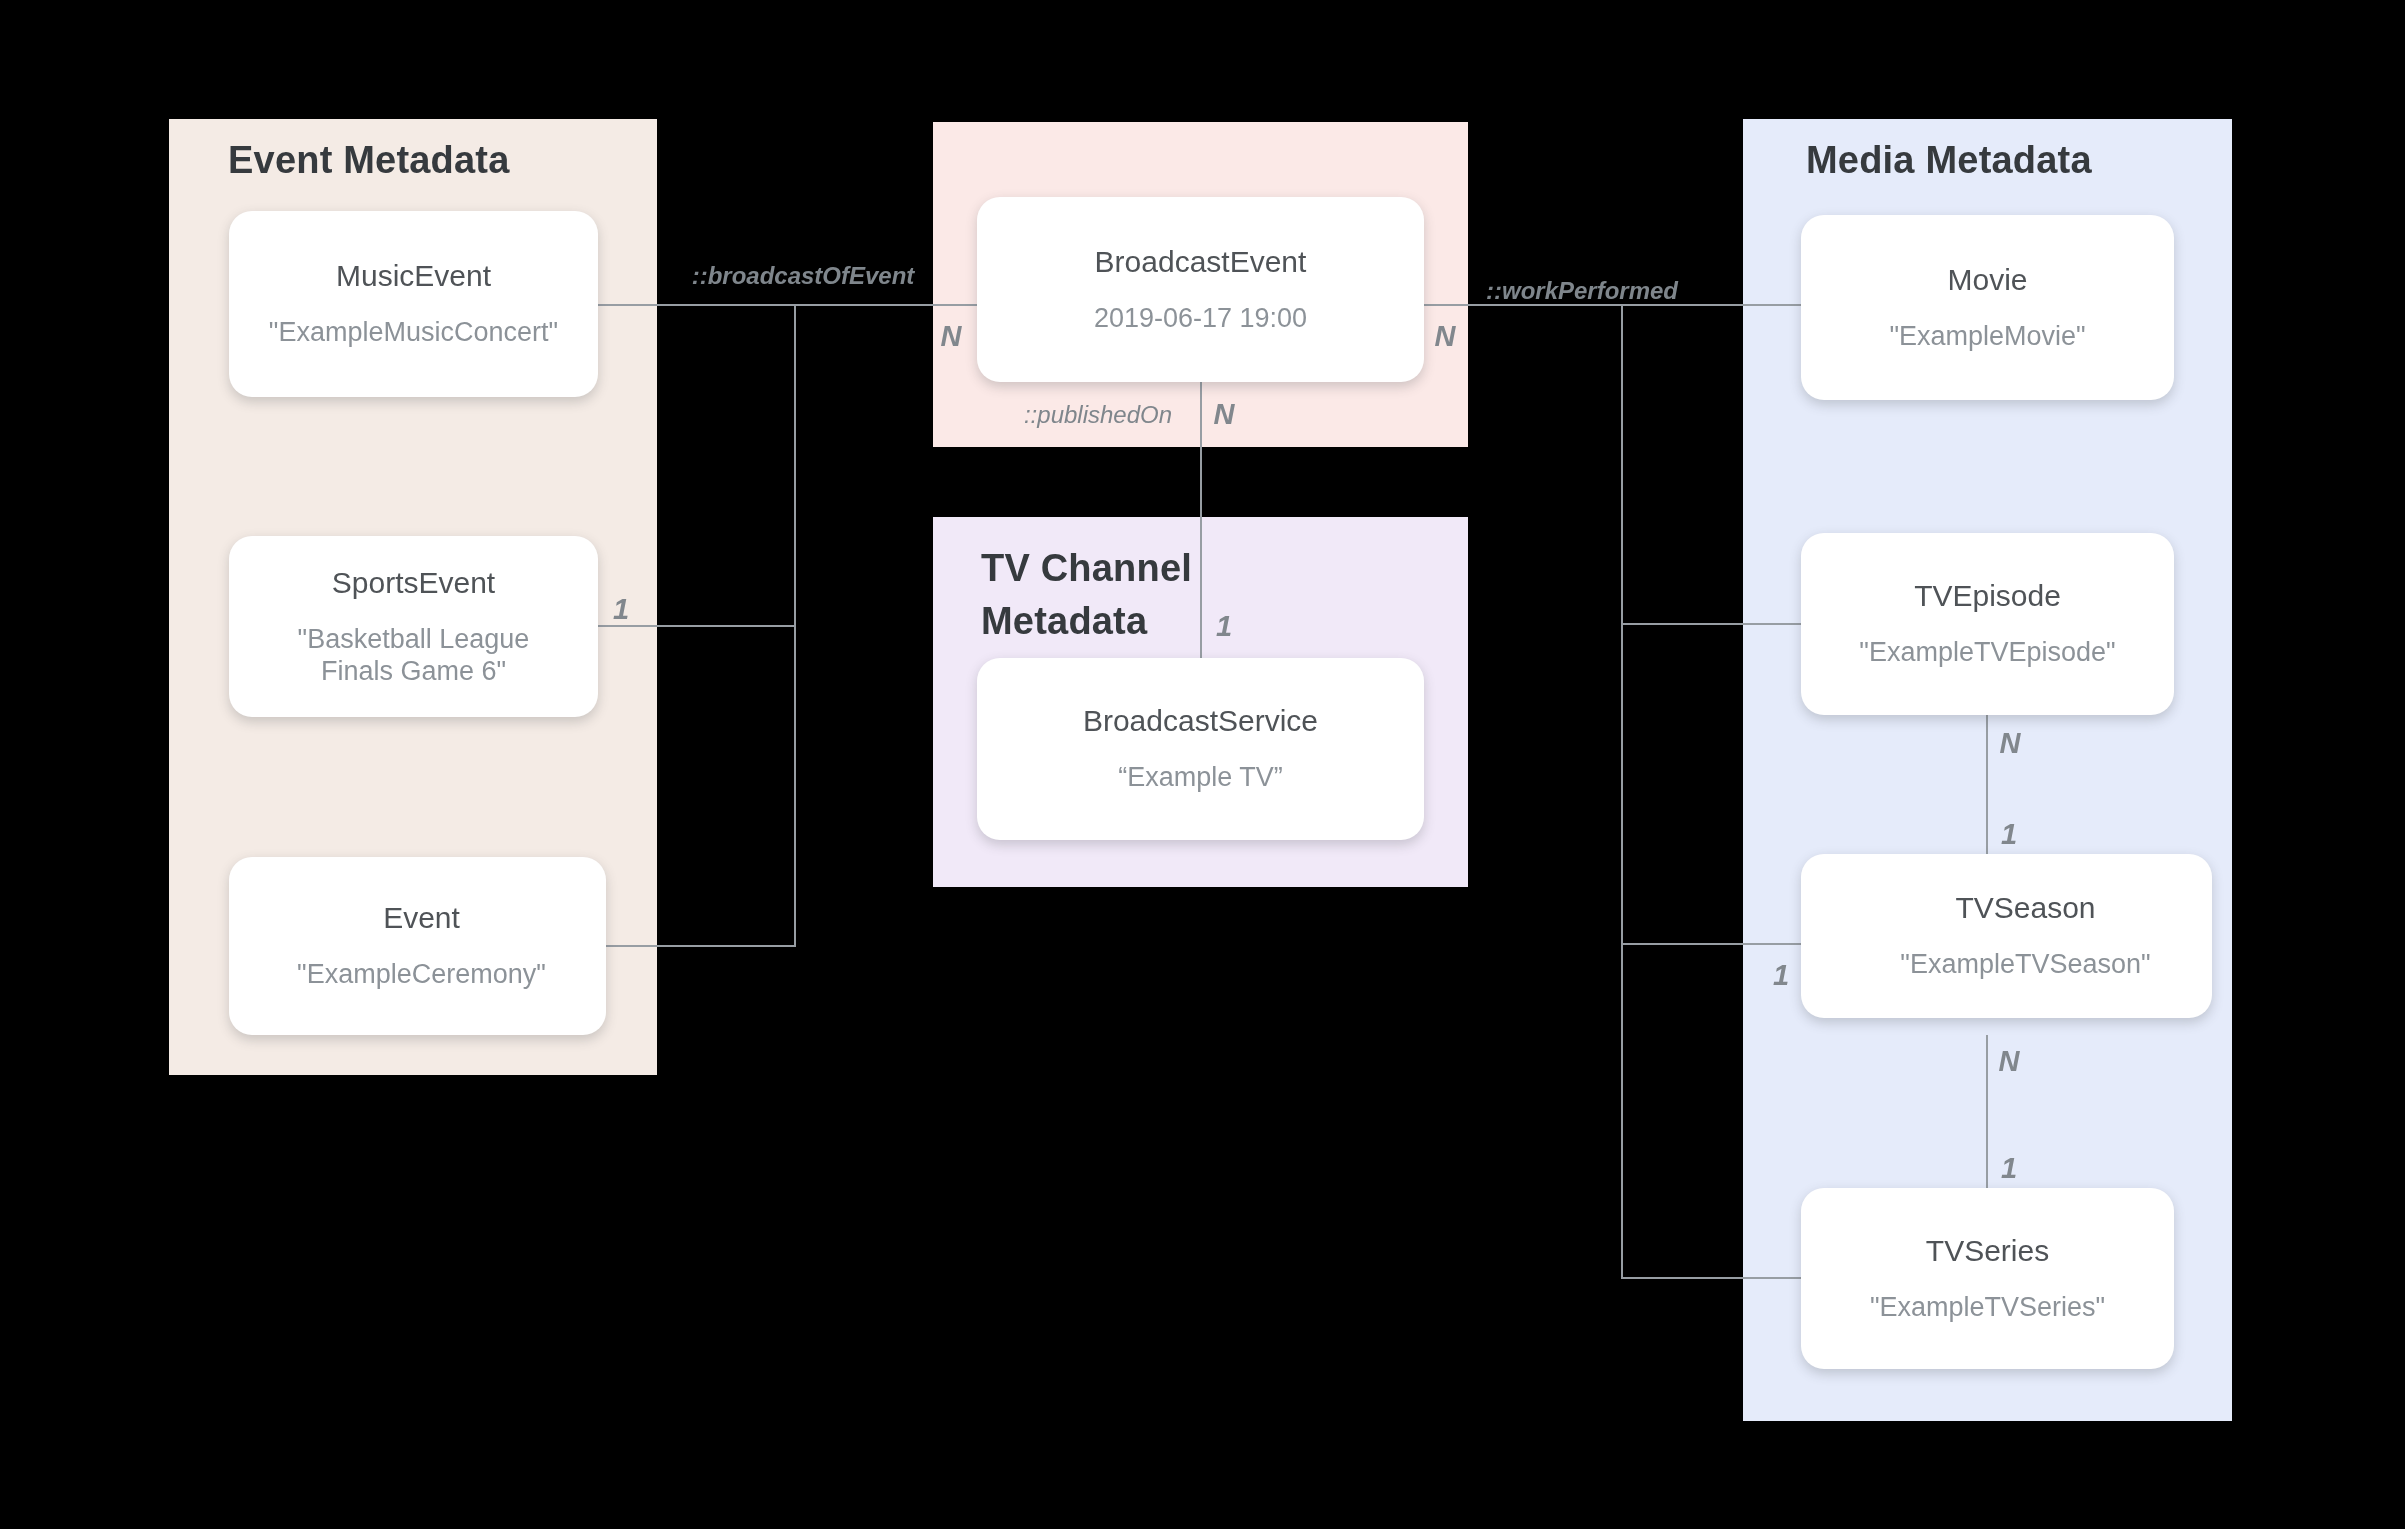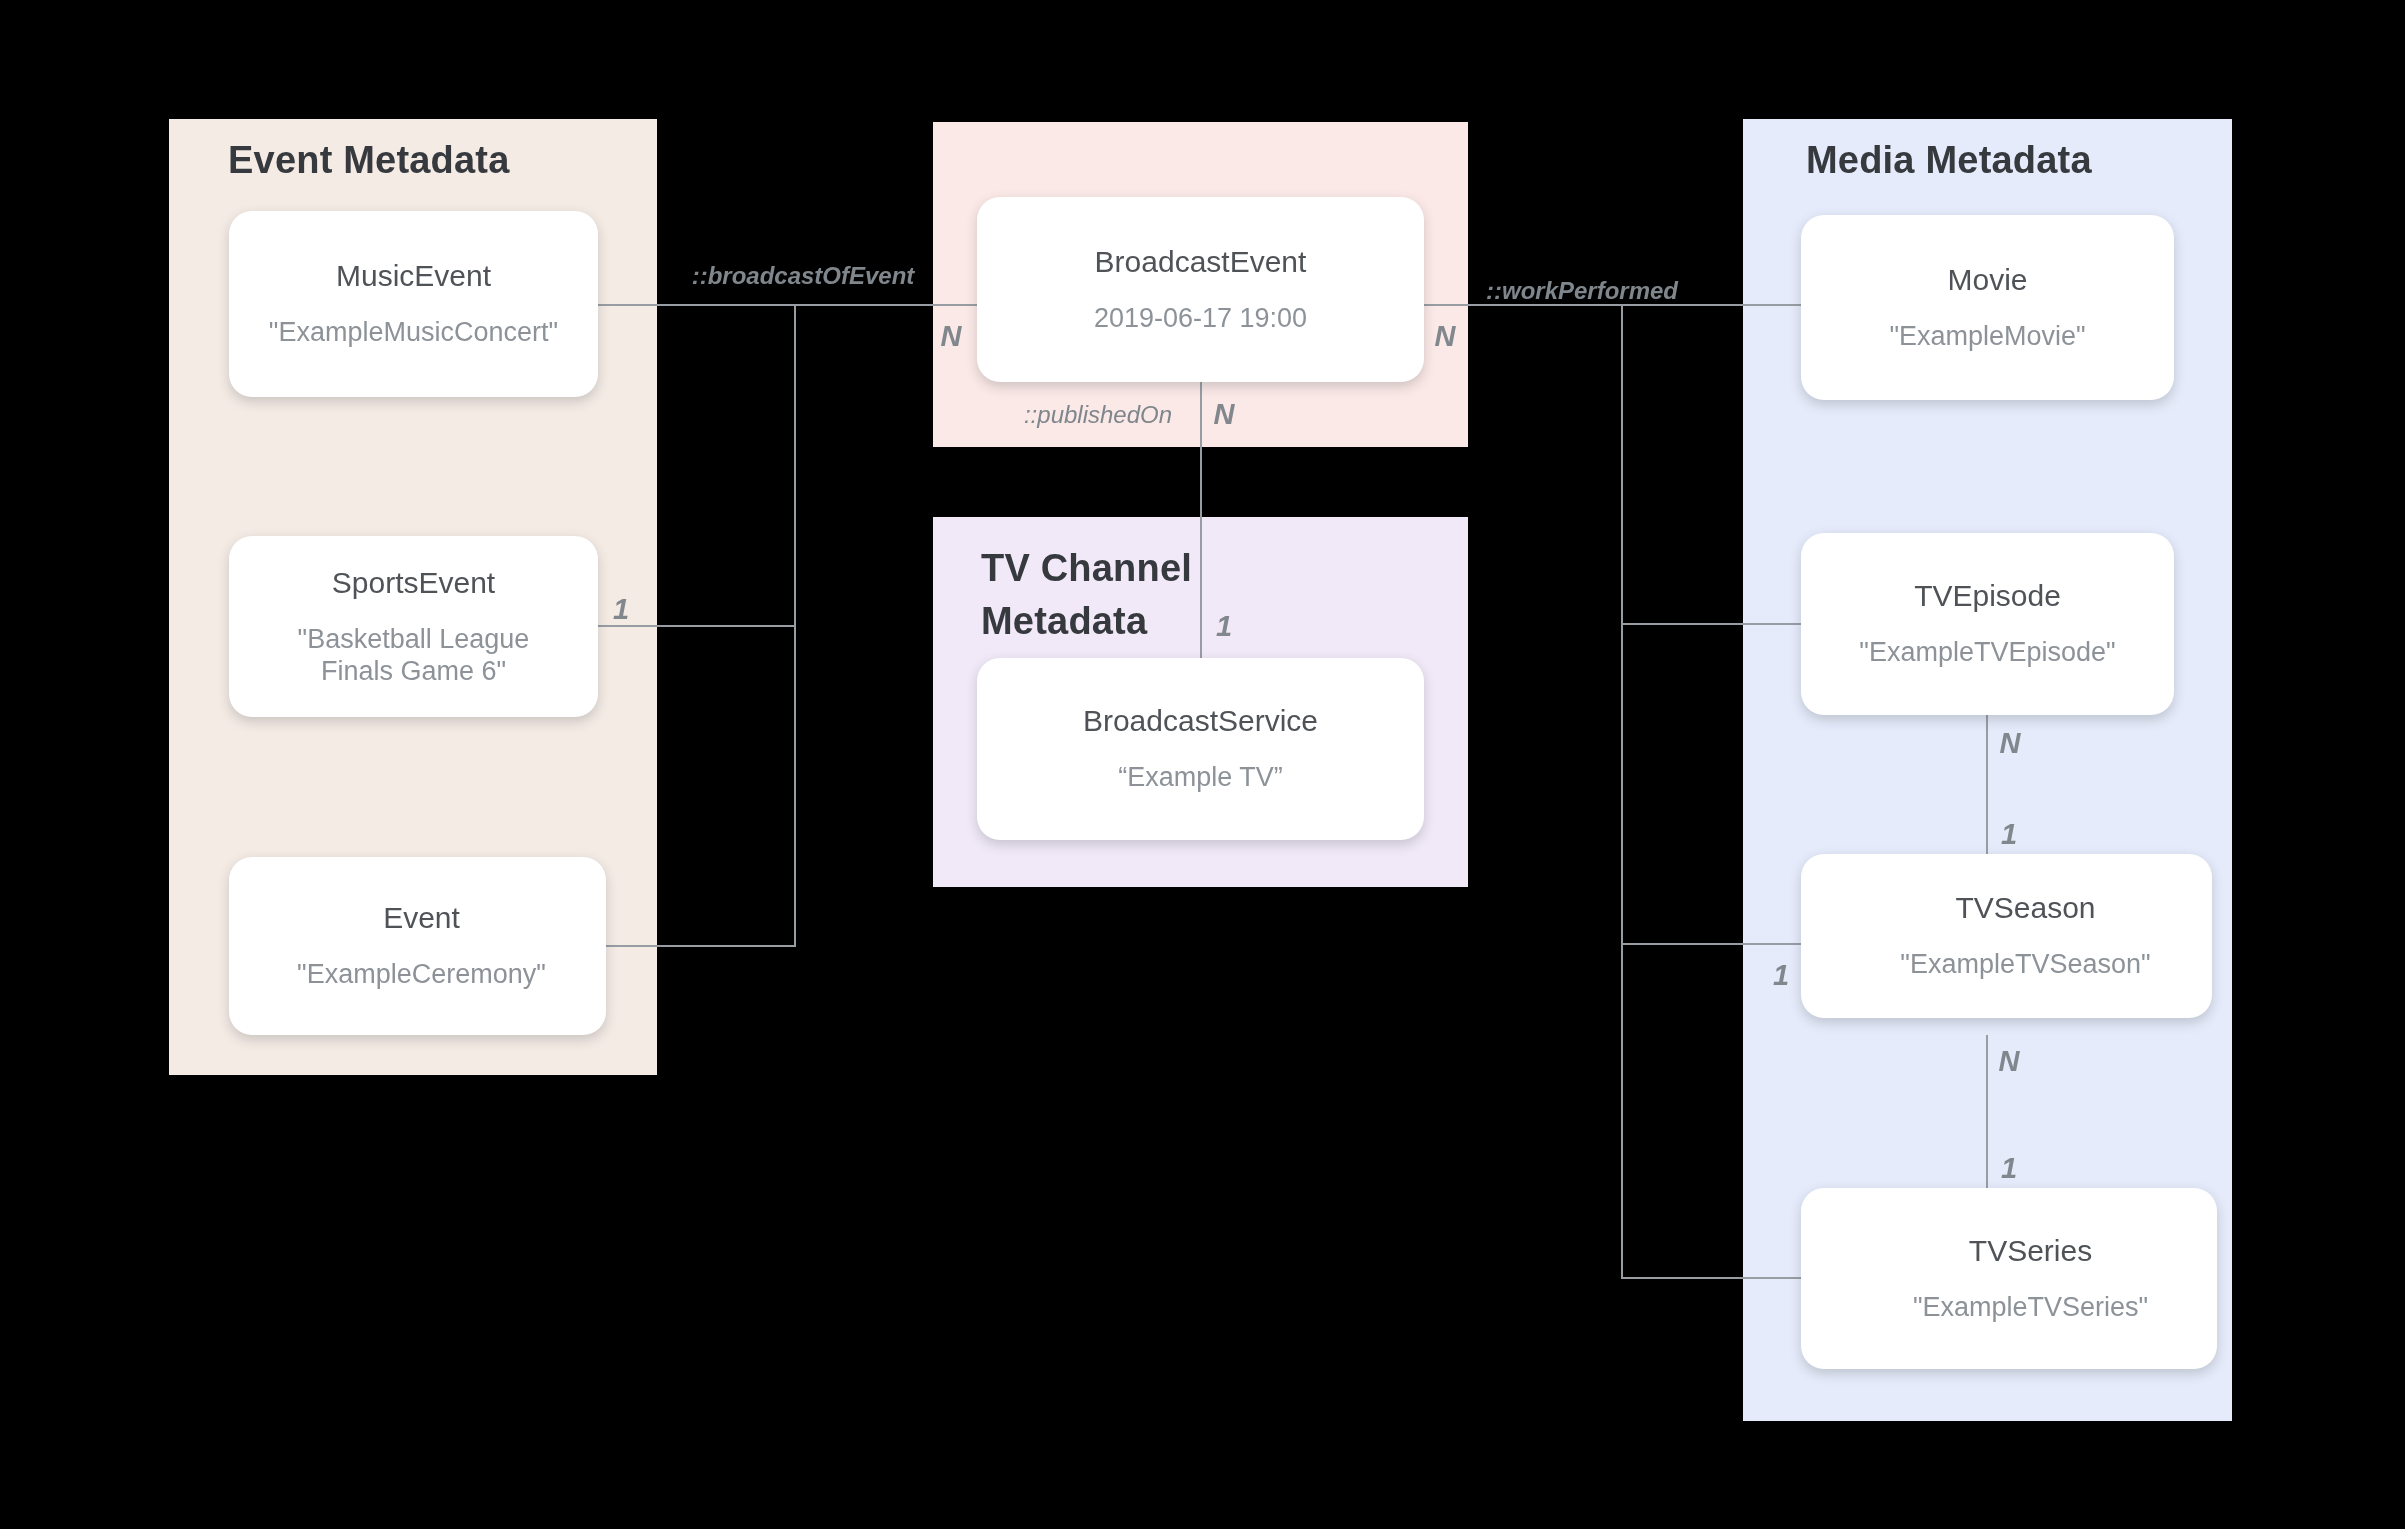--- a/index.html
+++ b/index.html
@@ -105,21 +105,21 @@
   <div class="card" style="left:1801px;top:533px;width:373px;height:182px;">
     <div class="card-title">TVEpisode</div>
     <div class="card-subtitle">"ExampleTVEpisode"</div>
   </div>
 
   <div class="card" style="left:1801px;top:854px;width:373px;height:164px;padding-left:38px;">
     <div class="card-title">TVSeason</div>
     <div class="card-subtitle">"ExampleTVSeason"</div>
   </div>
 
-  <div class="card" style="left:1801px;top:1188px;width:373px;height:181px;padding-left:43px;">
+  <div class="card" style="left:1801px;top:1188px;width:373px;height:181px;">
     <div class="card-title">TVSeries</div>
     <div class="card-subtitle">"ExampleTVSeries"</div>
   </div>
 
   <span class="rel-label" style="left:803px;top:276px;">::broadcastOfEvent</span>
   <span class="rel-label" style="left:1582px;top:276px;margin-top:15px;">::workPerformed</span>
   <span class="rel-label regular" style="left:1098px;top:415px;">::publishedOn</span>
 
   <span class="card-label" style="left:951px;top:336px;">N</span>
   <span class="card-label" style="left:1445px;top:336px;">N</span>

